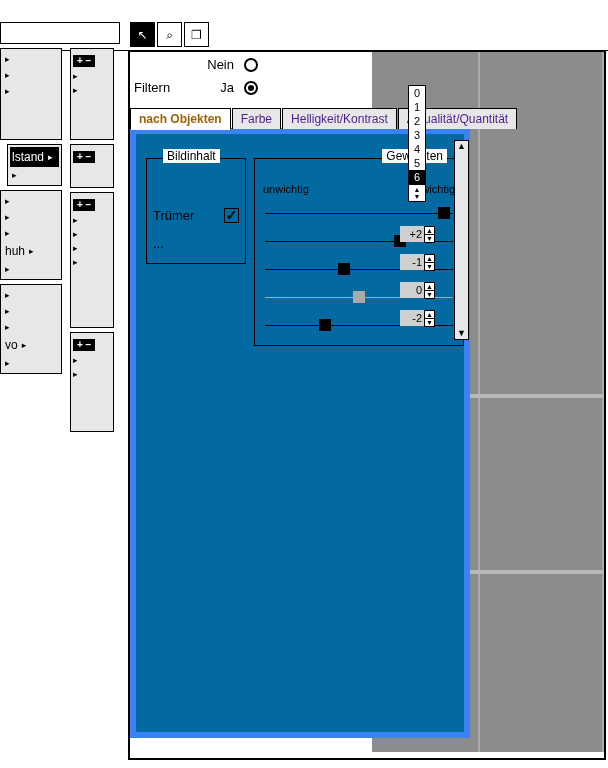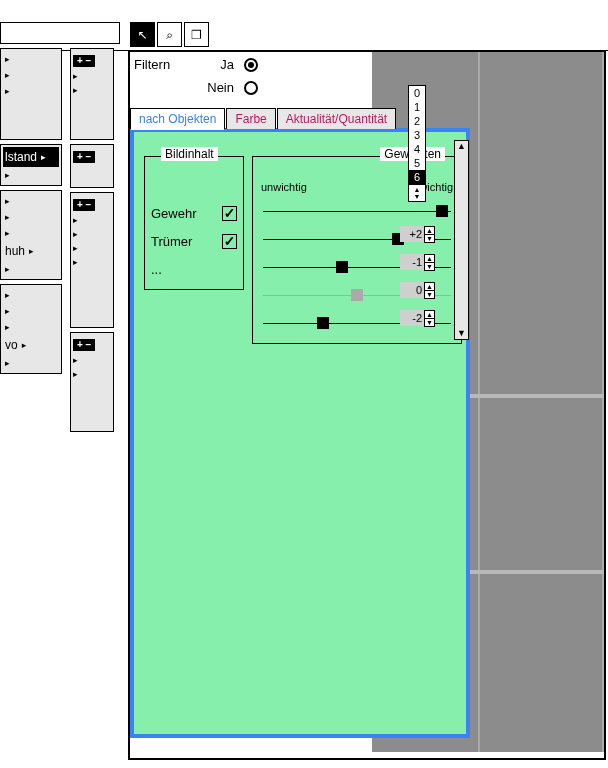--- a/index.html
+++ b/index.html
@@ -101,38 +101,38 @@
     left: 130px; top: 108px;
     display: flex;
     z-index: 5;
   }
   .tab {
     border: 1px solid #000;
     border-bottom: none;
     padding: 3px 8px;
     font-size: 12px;
     background: #e7e7e7;
-    color: #be185d;
+    color: #4c1d95;
     margin-right: 1px;
   }
-  .tab.active { background: #fff; color: #3b82f6; position: relative; z-index: 6; }
+  .tab.active { background: #fff; color: #a16207; position: relative; z-index: 6; font-weight: bold; }
   .tab.active::after {
     content: "";
     position: absolute; left: 0; right: 0; bottom: -1px;
     height: 2px; background: #fff;
   }
 
   
   .main-panel {
     position: absolute;
     left: 130px; top: 128px;
     width: 340px;
     height: 610px;
-    border: 4px solid #3b82f6;
-    background: #86efac;
+    border: 6px solid #3b82f6;
+    background: #0369a1;
     z-index: 4;
   }
   .main-inner {
     position: relative;
     padding: 28px 8px 8px 8px;
     height: 100%;
   }
   .section-tab {
     position: absolute;
     top: -10px;
@@ -314,21 +314,21 @@
     <div class="tree-item">
         <span class="tri">▸</span>
       </div>
     <div class="tree-item">
         <span class="tri">▸</span>
       </div>
     <div class="tree-item">
         <span class="tri">▸</span>
       </div>
   </div>
-  <div class="tree-panel" style="margin-top:4px;">
+  <div class="tree-panel" style="margin-top:4px;margin-left:7px;">
     <div class="tree-item selected">
       <span>lstand</span>
       <span class="tri">▸</span>
     </div>
     <div class="tree-item">
         <span class="tri">▸</span>
       </div>
   </div>
   <div class="tree-panel" style="margin-top:4px;">
     <div class="tree-item">
@@ -417,47 +417,44 @@
 
 <div class="outer-frame"></div>
 <div class="rightshade"></div>
 <div class="grid-line-v1"></div>
 <div class="grid-line-v2"></div>
 <div class="grid-line-hA"></div>
 <div class="grid-line-hB"></div>
 
 <div class="filter-panel">
   <div class="filter-row">
+    <span class="filter-label"></span>
+    <span style="width:30px;text-align:right">Nein</span>
+    <span class="radio"></span>
+  </div>
+  <div class="filter-row">
     <span class="filter-label">Filtern</span>
     <span style="width:30px;text-align:right">Ja</span>
     <span class="radio sel"></span>
   </div>
-  <div class="filter-row">
-    <span class="filter-label"></span>
-    <span style="width:30px;text-align:right">Nein</span>
-    <span class="radio"></span>
-  </div>
 </div>
 
 <div class="tabs">
   <div class="tab active">nach Objekten</div>
   <div class="tab">Farbe</div>
+  <div class="tab">Helligkeit/Kontrast</div>
   <div class="tab">Aktualität/Quantität</div>
 </div>
 
 <div class="main-panel">
   <div class="main-inner">
 
     <div class="bildinhalt-box">
       <div class="section-tab">Bildinhalt</div>
       <div style="height:18px"></div>
-      <div class="obj-row">
-          <span class="obj-name">Gewehr</span>
-          <span class="chk checked"></span>
-        </div>
       <div class="obj-row">
           <span class="obj-name">Trümer</span>
           <span class="chk checked"></span>
         </div>
       <div class="obj-row">
           <span class="obj-name">...</span>
         </div>
     </div>
 
     <div class="gewichten-box">

